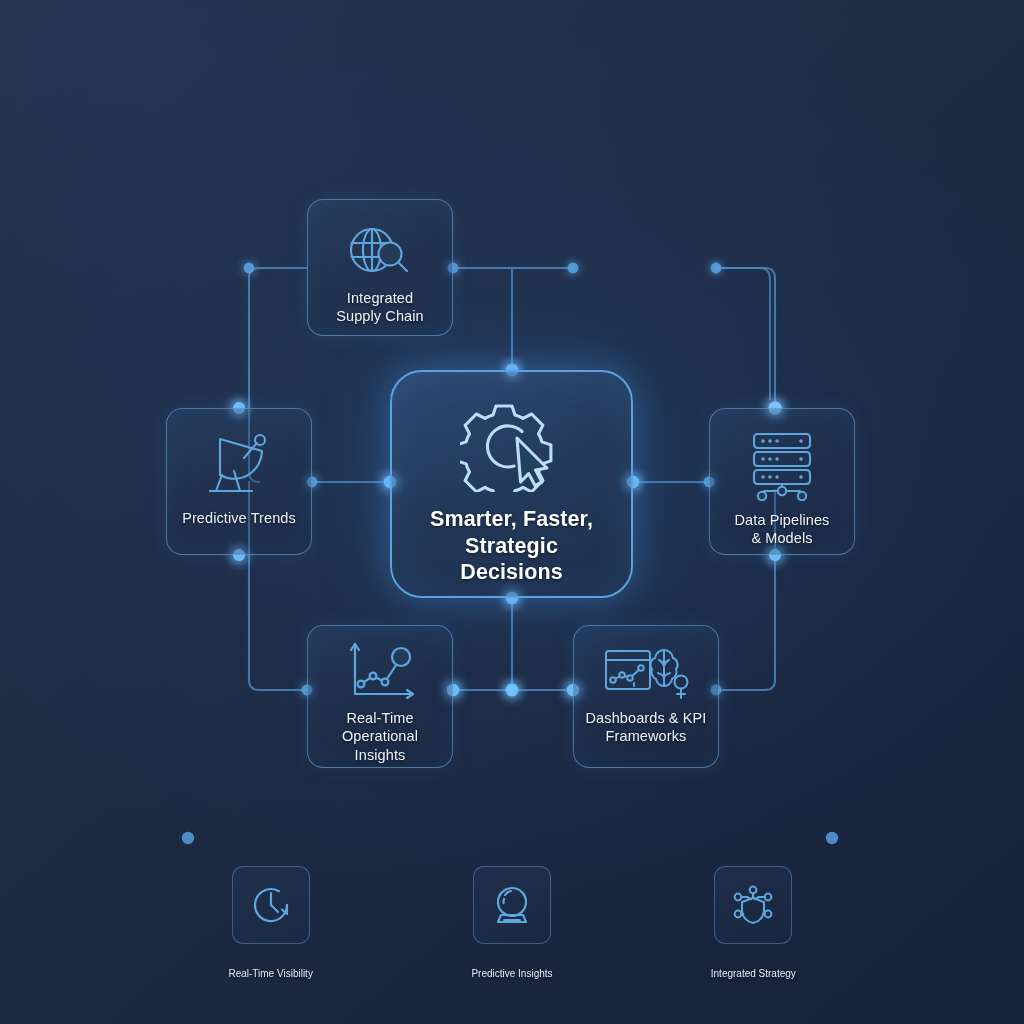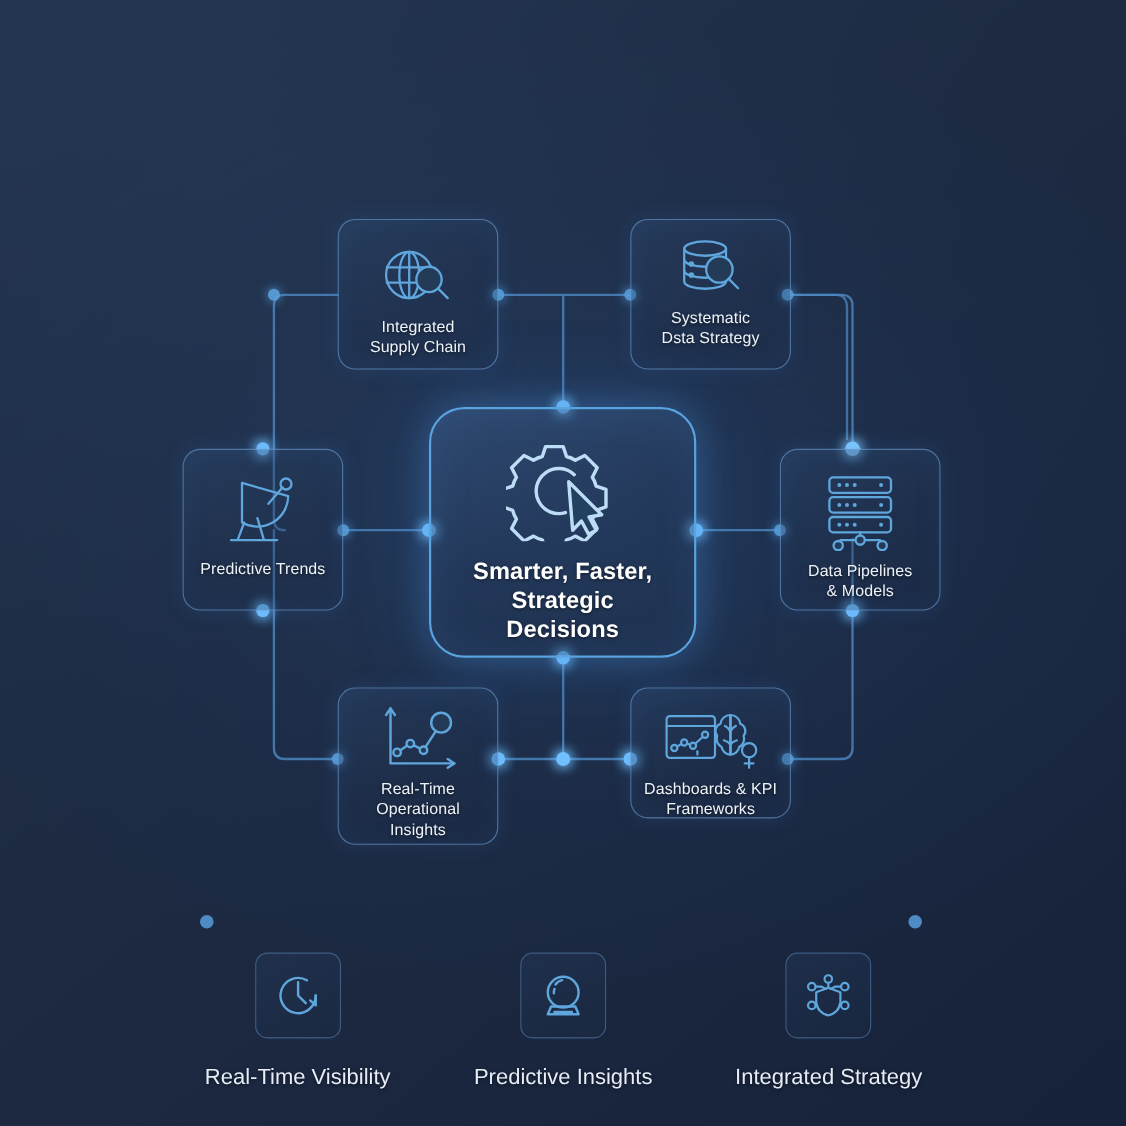--- a/index.html
+++ b/index.html
@@ -33,21 +33,21 @@
 
   
   .node.sat { width:146px; }
   .node.sat .lbl { font-size:14.5px; }
 
   #n-supply    { left:307px; top:199px;  height:137px; padding-top:22px; }
   #n-strategy  { left:573px; top:199px;  height:137px; padding-top:14px; }
   #n-trends    { left:166px; top:408px;  height:147px; padding-top:22px; }
   #n-pipelines { left:709px; top:408px;  height:147px; padding-top:22px; }
   #n-realtime  { left:307px; top:625px;  height:143px; padding-top:14px; }
-  #n-dash      { left:573px; top:625px;  height:119px; padding-top:18px; }
+  #n-dash      { left:573px; top:625px;  height:143px; padding-top:18px; }
 
   #n-supply .ico, #n-strategy .ico, #n-realtime .ico, #n-dash .ico { margin-bottom:7px; }
   #n-trends .ico, #n-pipelines .ico { margin-bottom:10px; }
 
   
   #n-center {
     left:390px; top:370px; width:243px; height:228px; border-radius:32px;
     border:2.4px solid #59a4e0; padding-top:26px;
     background:linear-gradient(160deg, rgba(58,92,140,0.50) 0%, rgba(38,62,98,0.40) 50%, rgba(30,48,78,0.34) 100%);
     box-shadow:0 0 34px rgba(74,150,225,0.36), 0 0 80px rgba(60,130,210,0.18), inset 0 0 40px rgba(80,150,220,0.12);
@@ -61,21 +61,21 @@
   
   #strip { position:absolute; left:150px; top:866px; width:724px; display:flex; }
   .chip { flex:1; display:flex; flex-direction:column; align-items:center; }
   .chip .tile {
     width:78px; height:78px; border-radius:11px;
     border:1.4px solid rgba(98,148,200,0.48);
     background:linear-gradient(155deg, rgba(42,64,98,0.34) 0%, rgba(30,47,74,0.22) 100%);
     display:flex; align-items:center; justify-content:center;
   }
   .chip .clbl {
-    margin-top:24px; font-size:20px; color:#e6edf7; white-space:nowrap;
+    margin-top:24px; font-size:10px; color:#e6edf7; white-space:nowrap;
     text-shadow:0 1px 3px rgba(0,0,0,0.5);
   }
 </style>
 </head>
 <body>
 
 <div id="canvas">
 
   <svg class="wires" viewBox="0 0 1024 1024">
     <defs>
@@ -183,37 +183,20 @@
         <circle cx="45" cy="32" r="11.5" fill="#233b57"></circle>
         <path d="M53.4 40.4 L62 49"></path>
       </svg>
     </div>
     <div class="lbl">
       <div>Integrated</div>
       <div>Supply Chain</div>
     </div>
   </div>
 
-  <div class="node sat" id="n-strategy">
-    <div class="ico">
-      <svg width="70" height="60" viewBox="0 0 70 60" fill="none" stroke="#5fa6dd" stroke-width="2.1" stroke-linecap="round" stroke-linejoin="round">
-        <ellipse cx="30" cy="12" rx="19" ry="6.5"></ellipse>
-        <path d="M11 12 V42 a19 6.5 0 0 0 38 0 V12"></path>
-        <path d="M11 22 a19 6.5 0 0 0 38 0 M11 32 a19 6.5 0 0 0 38 0"></path>
-        <circle cx="17.5" cy="26" r="1.5" fill="#5fa6dd"></circle>
-        <circle cx="17.5" cy="36" r="1.5" fill="#5fa6dd"></circle>
-        <circle cx="43" cy="31" r="12" fill="#233b57"></circle>
-        <path d="M51.5 39.5 L60 48"></path>
-      </svg>
-    </div>
-    <div class="lbl">
-      <div>Systematic</div>
-      <div>Dsta Strategy</div>
-    </div>
-  </div>
 
   <div class="node sat" id="n-pipelines">
     <div class="ico">
       <svg width="80" height="70" viewBox="0 0 80 70" fill="none" stroke="#5fa6dd" stroke-width="2.1" stroke-linecap="round" stroke-linejoin="round">
         <rect x="12" y="3" width="56" height="14" rx="3.5"></rect>
         <rect x="12" y="21" width="56" height="14" rx="3.5"></rect>
         <rect x="12" y="39" width="56" height="14" rx="3.5"></rect>
         <g fill="#5fa6dd" stroke="none">
           <circle cx="21" cy="10" r="1.8"></circle>
             <circle cx="28" cy="10" r="1.8"></circle>

